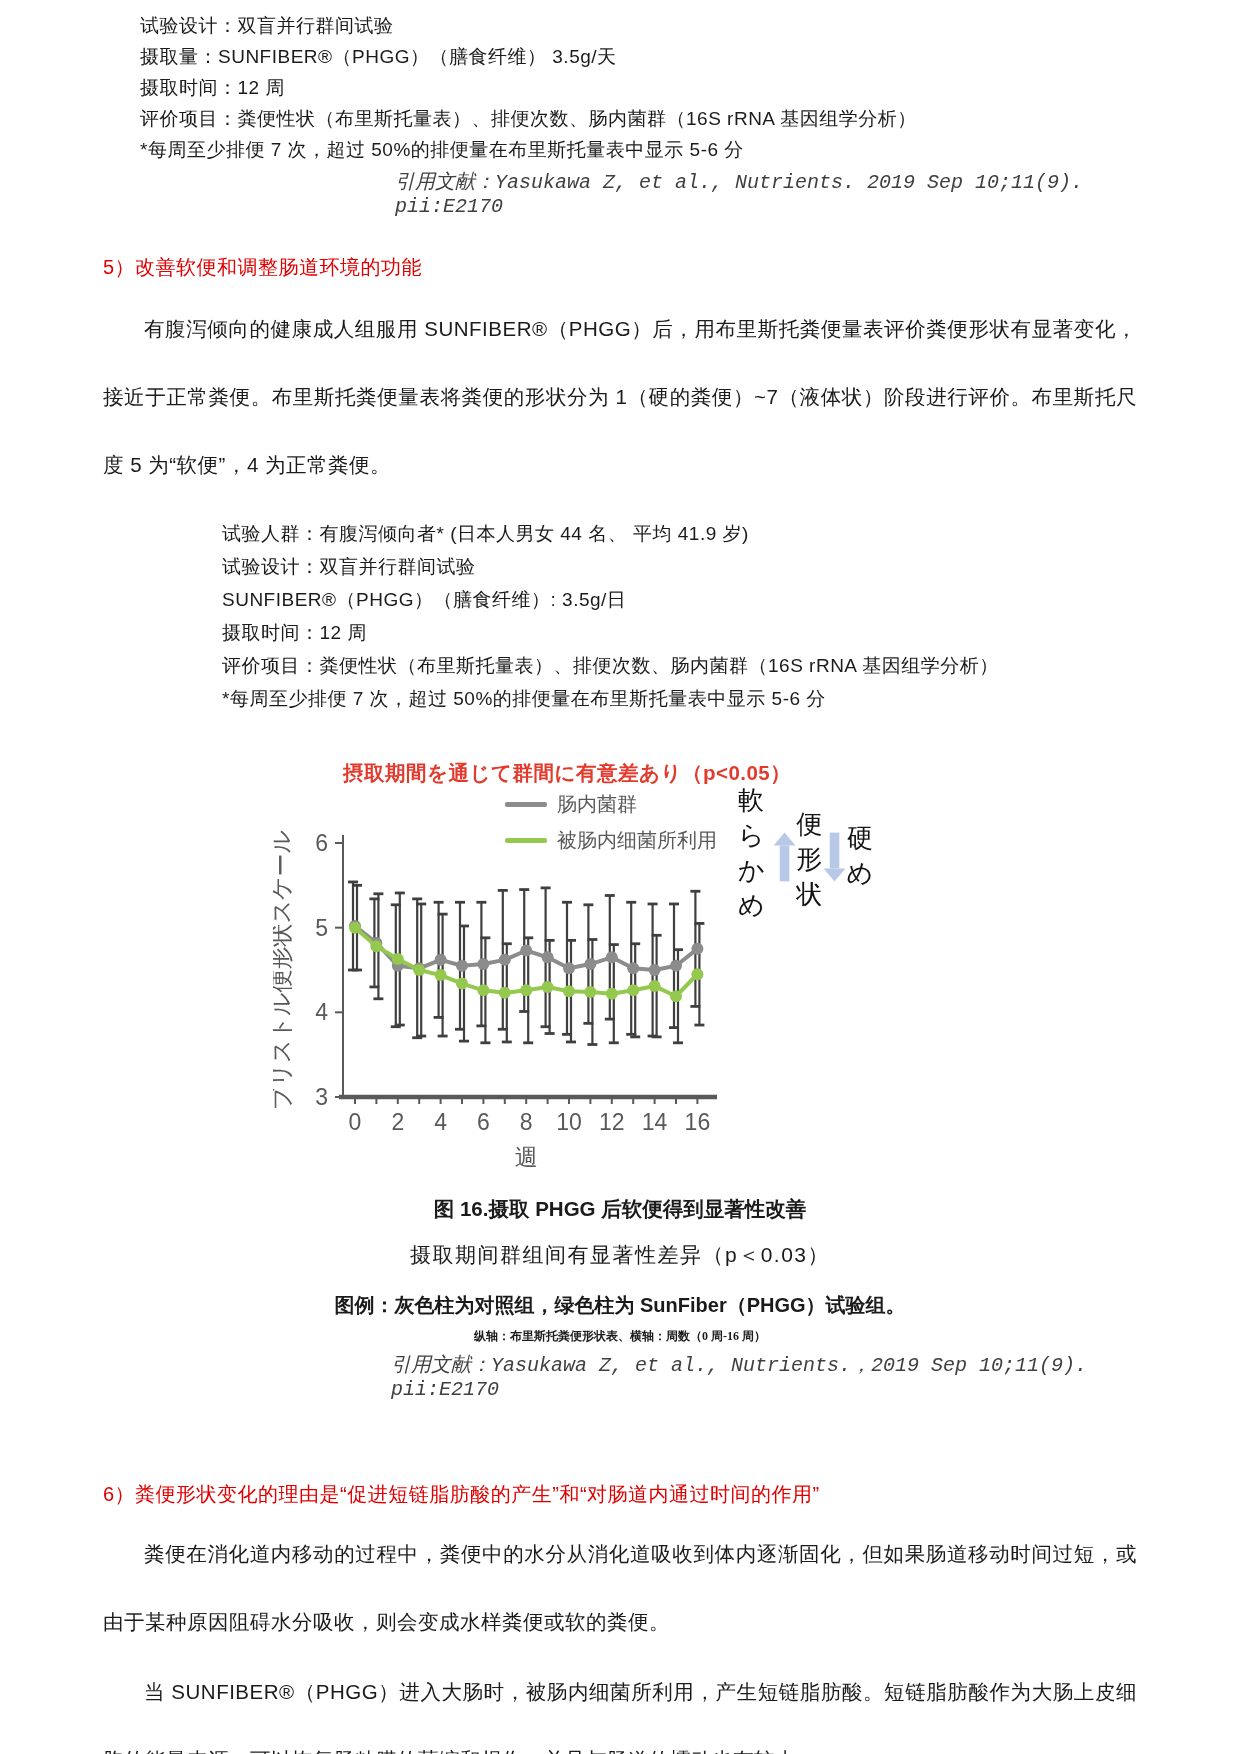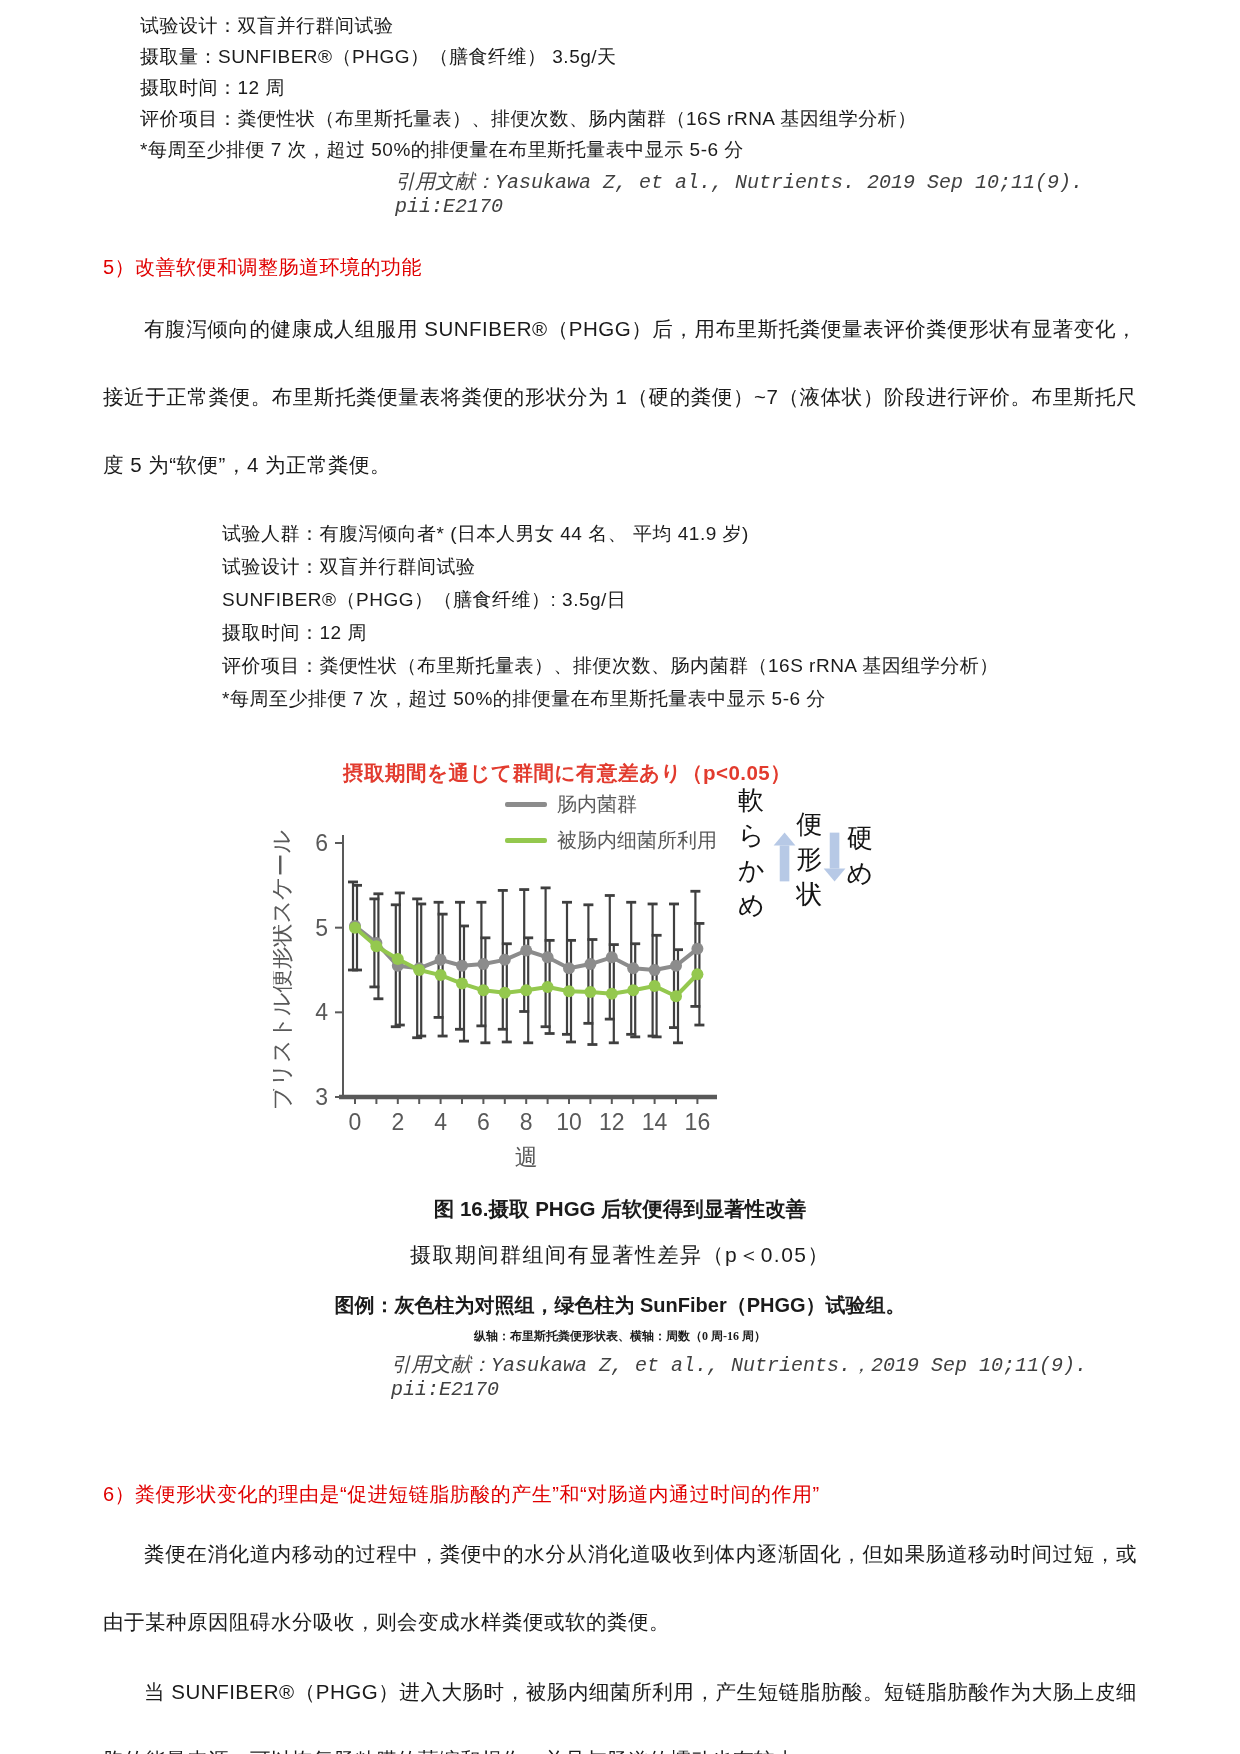--- a/index.html
+++ b/index.html
@@ -279,21 +279,21 @@
       <div class="annot-text mid-label">便形状</div>
       <svg class="arrow-down" width="72" height="152" viewBox="0 0 72 152">
         <rect x="21" y="0" width="30" height="112" fill="#b7c9e6"></rect>
         <polygon points="36,152 70,112 2,112" fill="#b7c9e6"></polygon>
       </svg>
       <div class="annot-text bottom-label">硬め</div>
     </div>
   </div>
 
   <div class="caption">图 16.摄取 PHGG 后软便得到显著性改善</div>
-  <div class="subcaption">摄取期间群组间有显著性差异（p＜0.05）</div>
+  <div class="subcaption">摄取期间群组间有显著性差异（p＜0.03）</div>
   <div class="legend-note">图例：灰色柱为对照组，绿色柱为 SunFiber（PHGG）试验组。</div>
   <div class="axis-note">纵轴：布里斯托粪便形状表、横轴：周数（0 周-16 周）</div>
   <div class="cite cite2">引用文献：Yasukawa Z, et al., Nutrients.，2019 Sep 10;11(9). pii:E2170</div>
 
   <div class="h-red h6">6）粪便形状变化的理由是“促进短链脂肪酸的产生”和“对肠道内通过时间的作用”</div>
   <div class="para p6">粪便在消化道内移动的过程中，粪便中的水分从消化道吸收到体内逐渐固化，但如果肠道移动时间过短，或由于某种原因阻碍水分吸收，则会变成水样粪便或软的粪便。</div>
   <div class="para p7">当 SUNFIBER®（PHGG）进入大肠时，被肠内细菌所利用，产生短链脂肪酸。短链脂肪酸作为大肠上皮细胞的能量来源，可以恢复肠粘膜的萎缩和损伤，并且与肠道的蠕动也有较大</div>
 
 </div>
 

